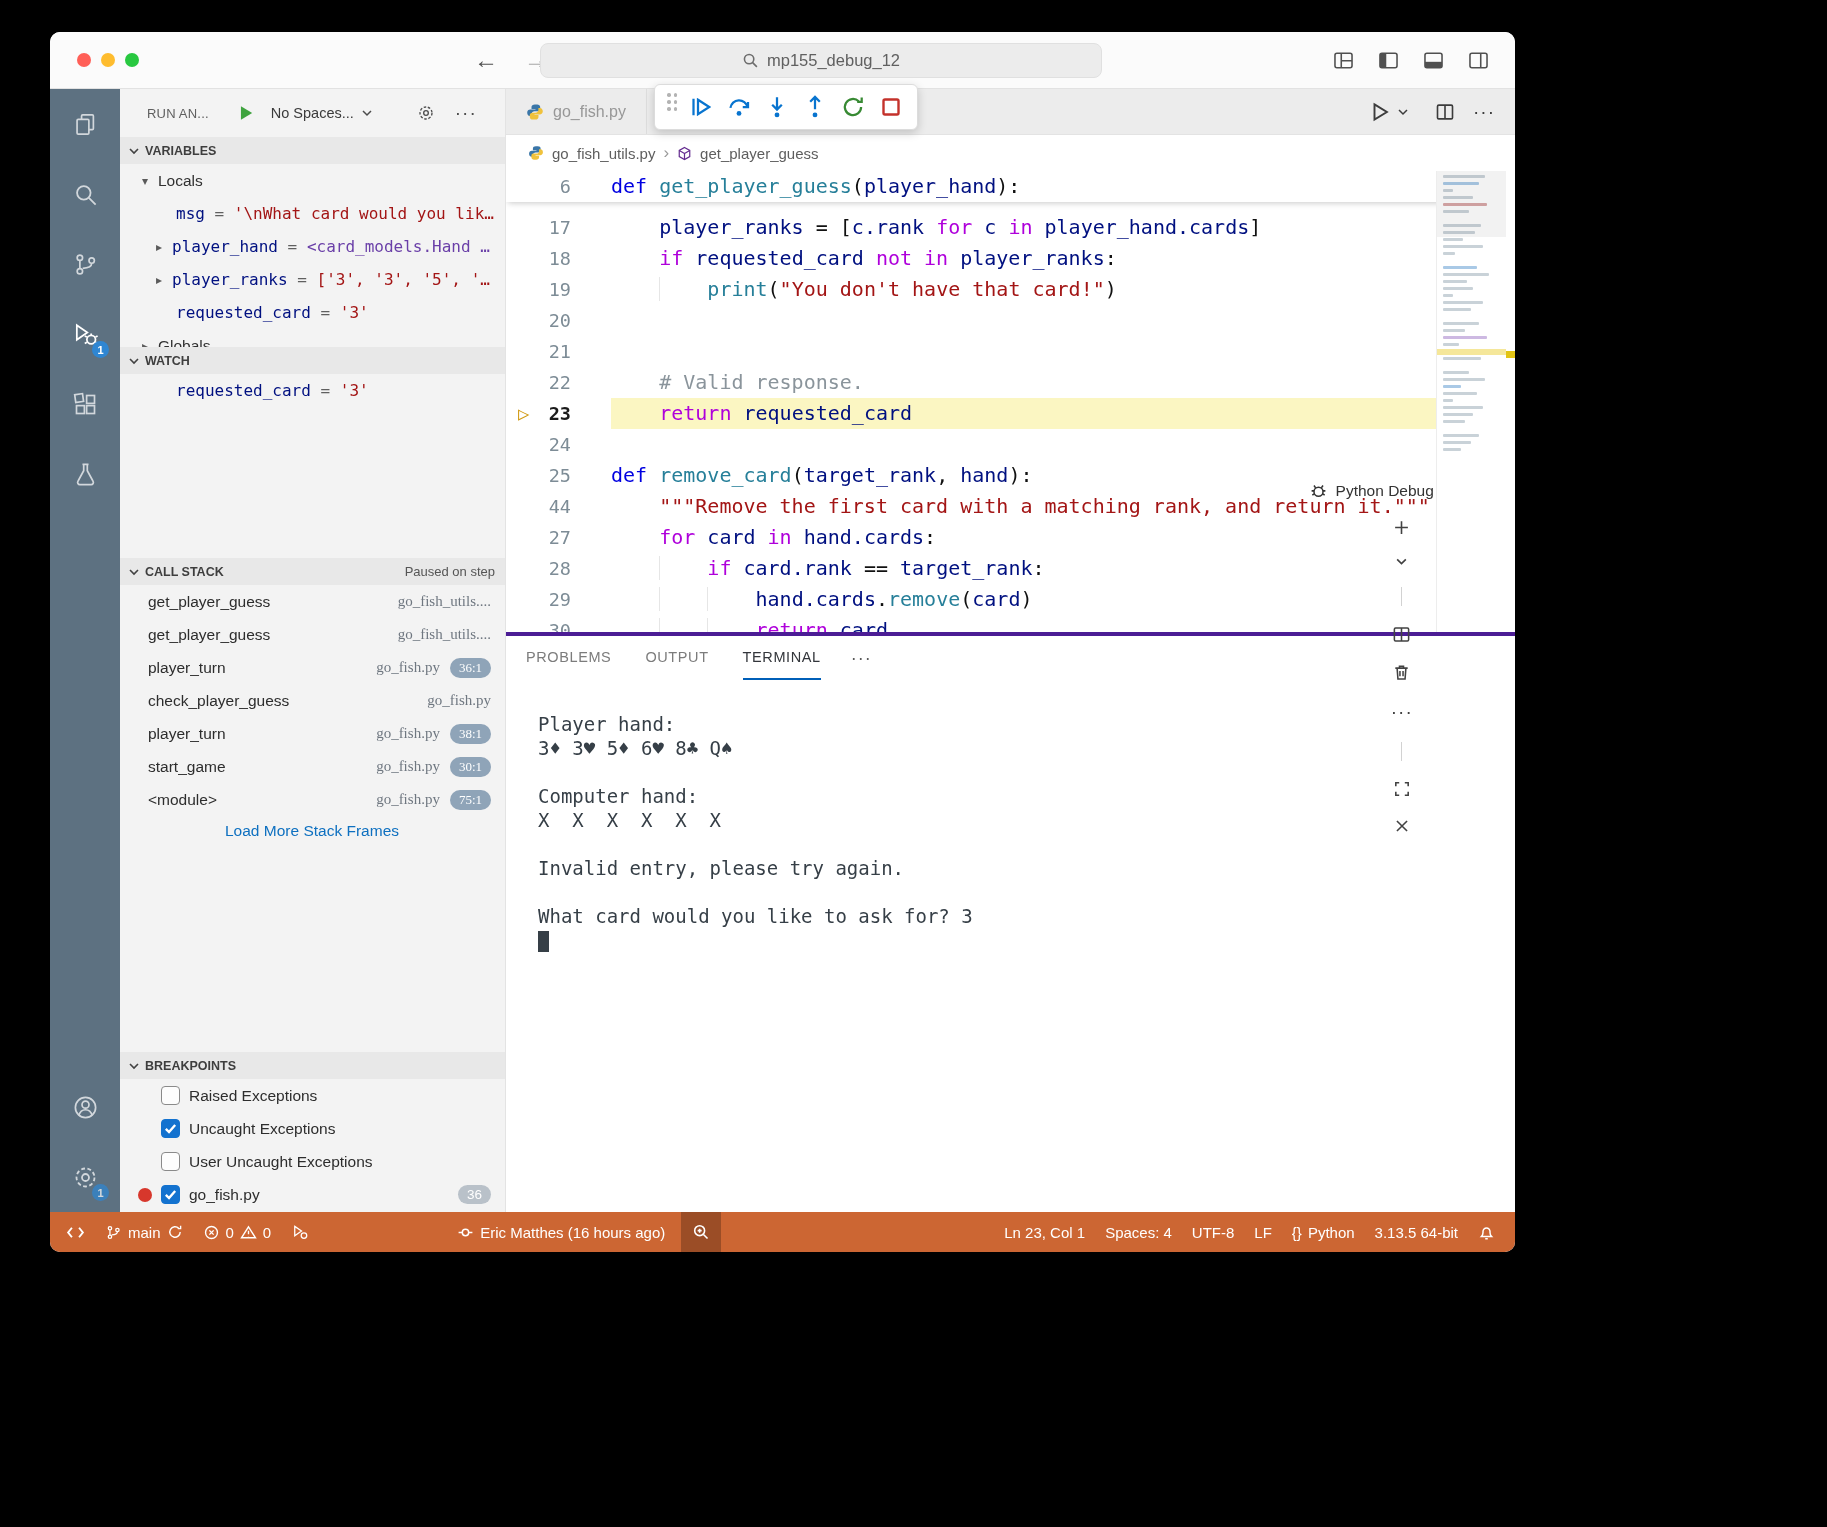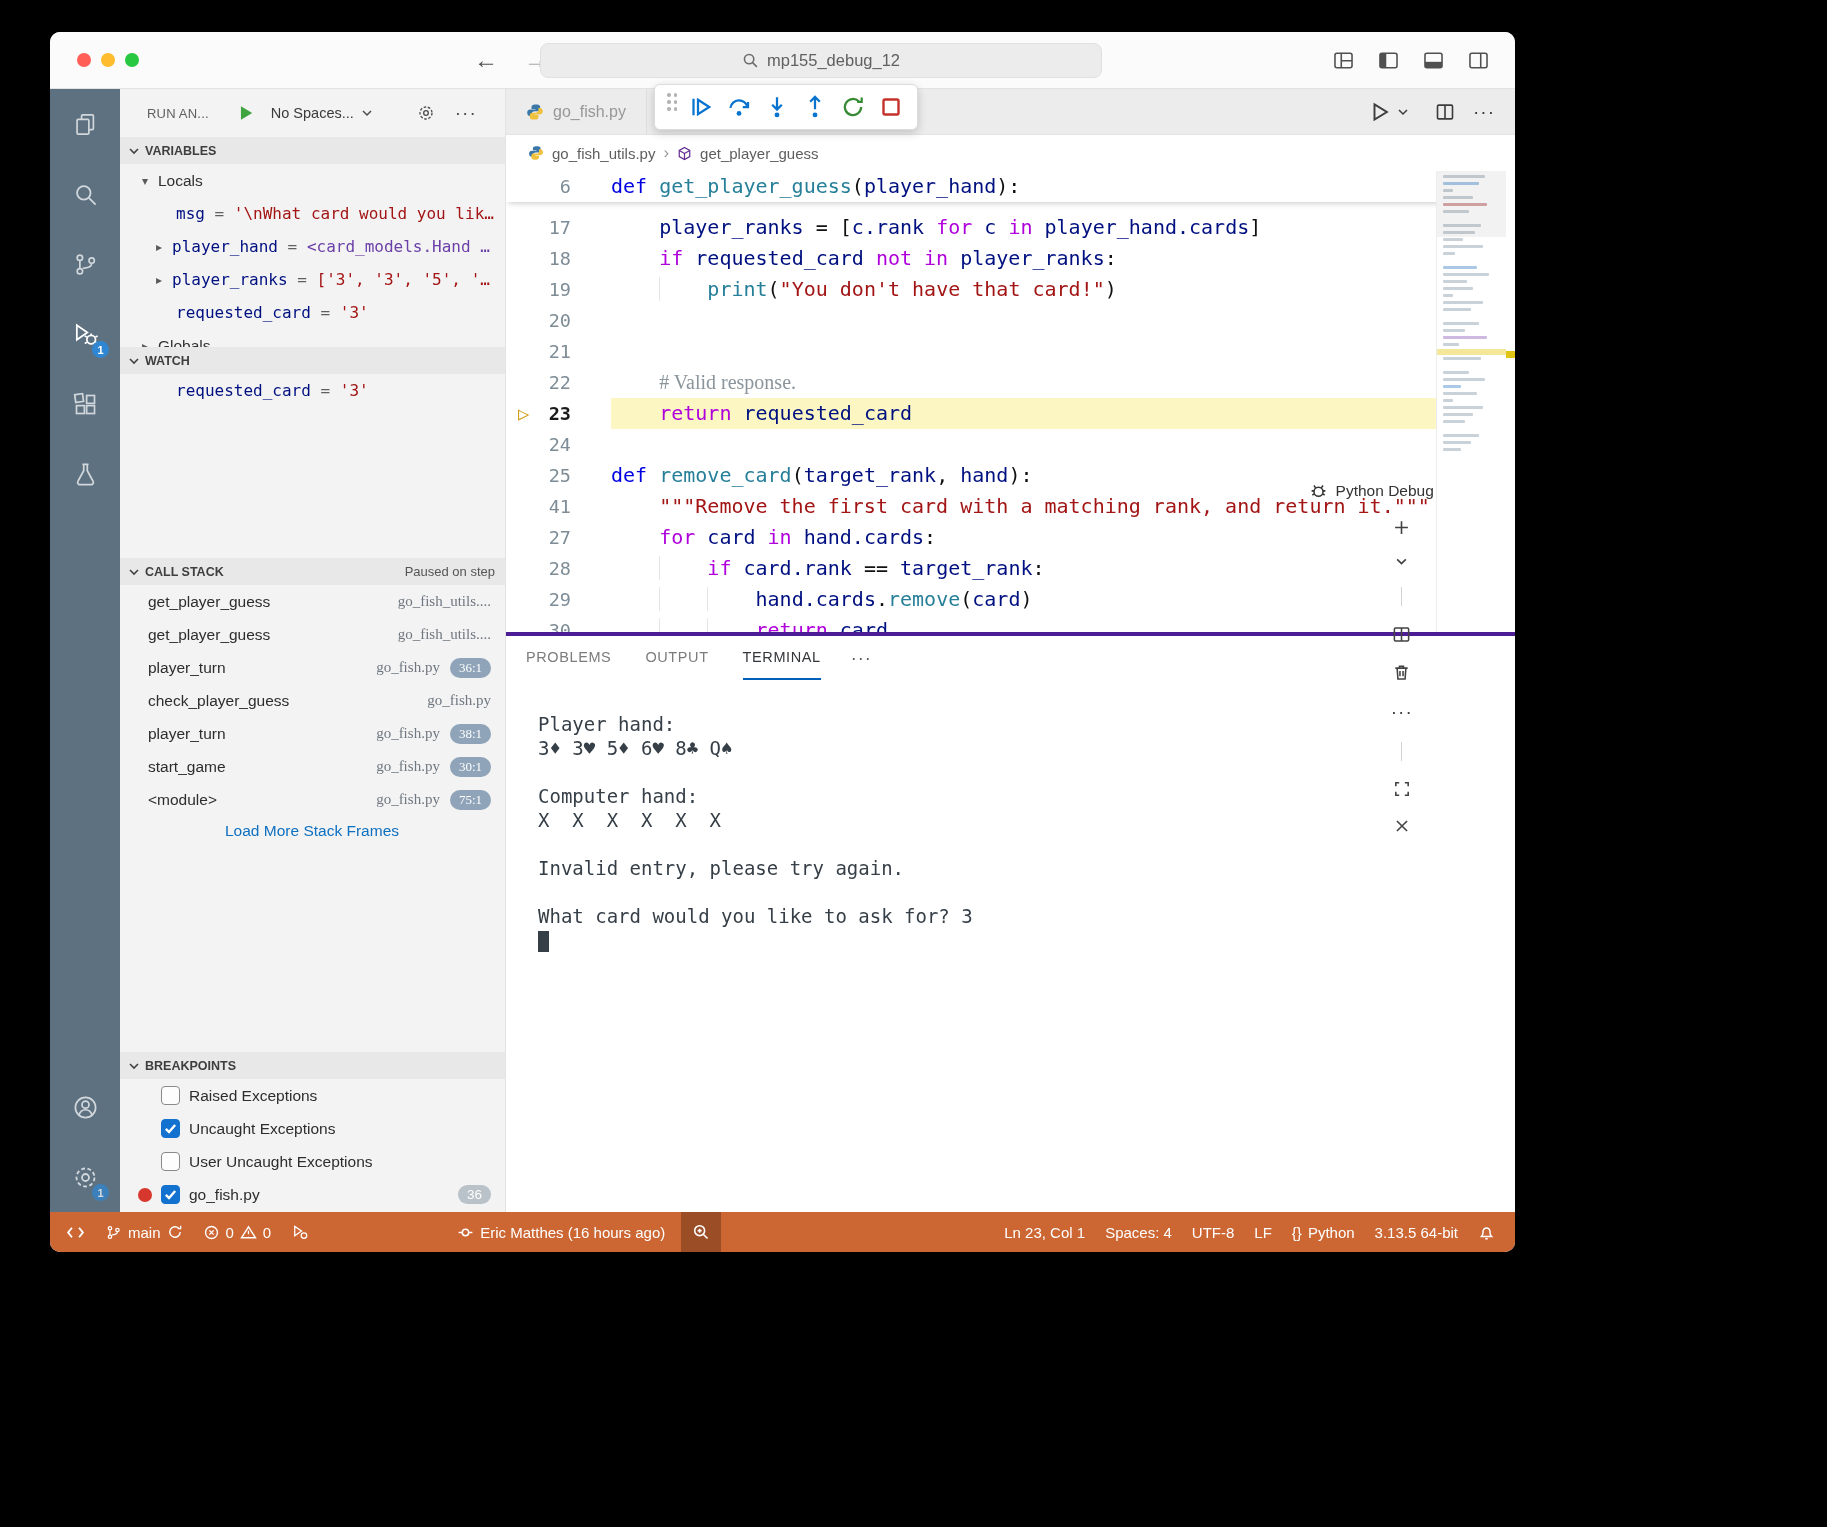--- a/index.html
+++ b/index.html
@@ -107,21 +107,21 @@
                  box-shadow:0 3px 6px -2px rgba(0,0,0,.22); }
   .code-lines { position:absolute; top:41px; left:0; right:0; }
   .line { height:31px; display:flex; white-space:pre; }
   .gutter { width:105px; flex:0 0 auto; text-align:right; padding-right:40px; color:#7d8c96;
             font-size:18.5px; line-height:31px; position:relative; }
   .line.current .gutter { color:#1a1a1a; font-weight:bold; }
   .exec-arrow { position:absolute; left:12px; top:0; color:#d19a12; font-size:19px; font-weight:bold; }
   .line-content { flex:1; min-width:0; overflow:hidden; line-height:31px; }
   .line.current .line-content { background:#fbf6c2; }
   .tok-def { color:#0000e0; } .tok-kw { color:#af00db; } .tok-fn { color:#267f99; }
-  .tok-id { color:#001080; } .tok-str { color:#a31515; } .tok-com { color:#8a949b;font-family:Liberation Serif, serif; }
+  .tok-id { color:#001080; } .tok-str { color:#a31515; } .tok-com { color:#8a949b; }
   .tok-pln { color:#111; } .tok-indg { box-shadow:inset 1px 0 0 #e6e6e6; }
 
   .minimap { position:absolute; top:0; right:9px; bottom:0; width:70px; background:#fff; z-index:10;
              border-left:1px solid #ededed; }
   .mm-slider { position:absolute; left:0; right:0; top:0; height:66px; background:rgba(90,90,90,.08); }
   .mm-hl { position:absolute; left:0; right:0; top:178px; height:6px; background:#f5e79a; }
   .mm-line { height:3px; margin:4px 0 0 6px; background:#c9d2d8; border-radius:1px; }
   .scroll-strip { position:absolute; top:0; right:0; bottom:0; width:9px; background:#fff; z-index:11; }
   .ruler-mark { position:absolute; top:180px; right:0; width:9px; height:7px; background:#e2c414; }
 
@@ -492,21 +492,21 @@
         <div class="code-lines" id="code-lines">
             <div class="line"><div class="gutter">17</div><div class="line-content"><span class="tok-ind">    </span><span class="tok-id">player_ranks</span><span class="tok-pln"> = [</span><span class="tok-id">c.rank</span><span class="tok-kw"> for </span><span class="tok-id">c</span><span class="tok-kw"> in </span><span class="tok-id">player_hand.cards</span><span class="tok-pln">]</span></div></div>
             <div class="line"><div class="gutter">18</div><div class="line-content"><span class="tok-ind">    </span><span class="tok-kw">if </span><span class="tok-id">requested_card</span><span class="tok-kw"> not in </span><span class="tok-id">player_ranks</span><span class="tok-pln">:</span></div></div>
             <div class="line"><div class="gutter">19</div><div class="line-content"><span class="tok-ind">    </span><span class="tok-indg">    </span><span class="tok-fn">print</span><span class="tok-pln">(</span><span class="tok-str">"You don't have that card!"</span><span class="tok-pln">)</span></div></div>
             <div class="line"><div class="gutter">20</div></div>
             <div class="line"><div class="gutter">21</div><div class="line-content"></div></div>
             <div class="line"><div class="gutter">22</div><div class="line-content"><span class="tok-ind">    </span><span class="tok-com"># Valid response.</span></div></div>
             <div class="line current"><div class="gutter">23<span class="exec-arrow">▷</span></div><div class="line-content"><span class="tok-ind">    </span><span class="tok-kw">return </span><span class="tok-id">requested_card</span></div></div>
             <div class="line"><div class="gutter">24</div><div class="line-content"></div></div>
             <div class="line"><div class="gutter">25</div><div class="line-content"><span class="tok-def">def </span><span class="tok-fn">remove_card</span><span class="tok-pln">(</span><span class="tok-id">target_rank</span><span class="tok-pln">, </span><span class="tok-id">hand</span><span class="tok-pln">):</span></div></div>
-            <div class="line"><div class="gutter">41</div><div class="line-content"><span class="tok-ind">    </span><span class="tok-str">"""Remove the first card with a matching rank, and return it."""</span></div></div>
+            <div class="line"><div class="gutter">44</div><div class="line-content"><span class="tok-ind">    </span><span class="tok-str">"""Remove the first card with a matching rank, and return it."""</span></div></div>
             <div class="line"><div class="gutter">27</div><div class="line-content"><span class="tok-ind">    </span><span class="tok-kw">for </span><span class="tok-id">card</span><span class="tok-kw"> in </span><span class="tok-id">hand.cards</span><span class="tok-pln">:</span></div></div>
             <div class="line"><div class="gutter">28</div><div class="line-content"><span class="tok-ind">    </span><span class="tok-indg">    </span><span class="tok-kw">if </span><span class="tok-id">card.rank</span><span class="tok-pln"> == </span><span class="tok-id">target_rank</span><span class="tok-pln">:</span></div></div>
             <div class="line"><div class="gutter">29</div><div class="line-content"><span class="tok-ind">    </span><span class="tok-indg">    </span><span class="tok-indg">    </span><span class="tok-id">hand.cards</span><span class="tok-pln">.</span><span class="tok-fn">remove</span><span class="tok-pln">(</span><span class="tok-id">card</span><span class="tok-pln">)</span></div></div>
             <div class="line"><div class="gutter">30</div><div class="line-content"><span class="tok-ind">    </span><span class="tok-indg">    </span><span class="tok-indg">    </span><span class="tok-kw">return </span><span class="tok-id">card</span></div></div>
           </div>
         <div class="minimap">
           <div class="mm-slider"></div>
           <div class="mm-hl"></div>
           <div id="minimap-lines">
               <div class="mm-line" style="width: 42px;"></div>

